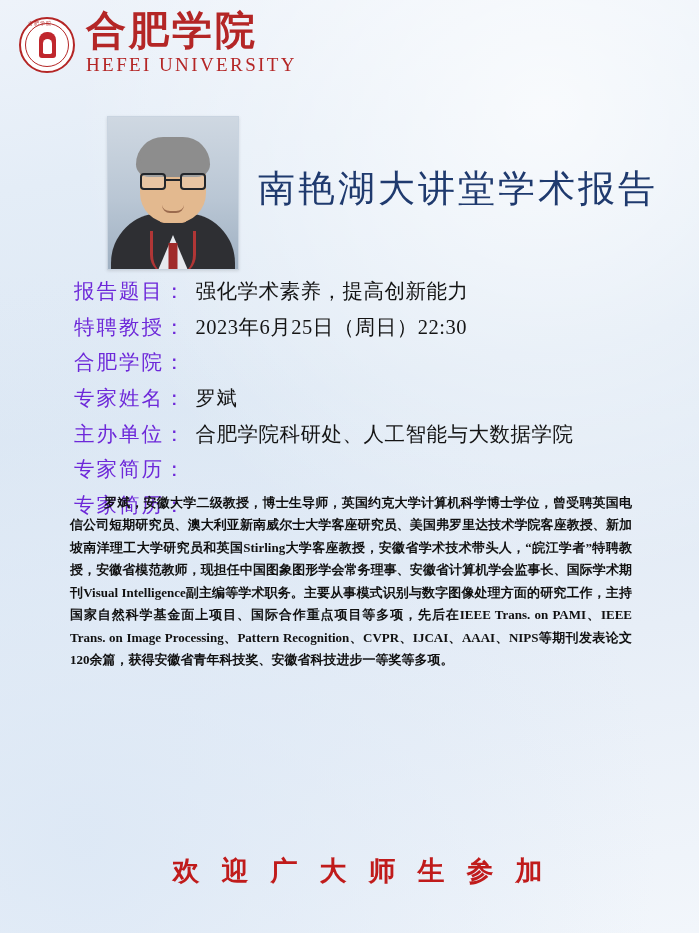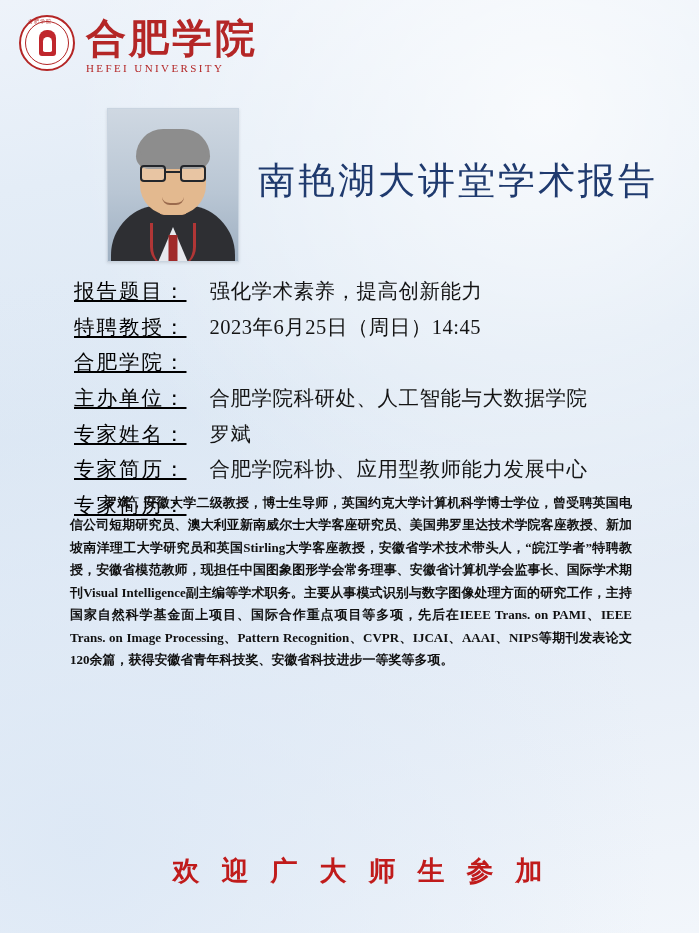--- a/index.html
+++ b/index.html
@@ -104,31 +104,31 @@
   }
   .logo-cn {
     font-size: 40px;
     font-weight: bold;
     color: #b42626;
     line-height: 1.05;
     letter-spacing: 3px;
     font-family: "Liberation Serif", serif;
   }
   .logo-en {
-    font-size: 11px;
+    font-size: 19px;
     color: #b42626;
     letter-spacing: 2.4px;
     font-family: "Liberation Serif", serif;
     margin-top: 2px;
   }
 
   
   .hero {
     position: absolute;
-    top: 108px;
+    top: 116px;
     left: 0;
     width: 579px;
     height: 150px;
   }
   .portrait-frame {
     position: absolute;
     left: 107px;
     top: 0;
     width: 130px;
     height: 152px;
@@ -284,27 +284,26 @@
   .field-row {
     display: flex;
     align-items: baseline;
     margin-bottom: 8px;
     font-size: 20.5px;
     color: #1b1b1b;
     line-height: 1.35;
   }
   .field-label {
     flex: 0 0 auto;
-    color: #000000;
+    color: #6d28d9;
     letter-spacing: 2px;
     white-space: nowrap;
-    text-decoration: underline;
   }
   .field-value {
-    margin-left: 23px;
+    margin-left: 9px;
     color: #141414;
     letter-spacing: 0.5px;
   }
   .field-row.bio-head {
     margin-bottom: 14px;
   }
 
   
   .bio {
     position: absolute;
@@ -378,36 +377,35 @@
     <div class="hero-title">南艳湖大讲堂学术报告</div>
   </div>
 
   <div class="fields">
     <div class="field-row">
       <span class="field-label">报告题目：</span>
       <span class="field-value">强化学术素养，提高创新能力</span>
     </div>
     <div class="field-row">
       <span class="field-label">特聘教授：</span>
-      <span class="field-value">2023年6月25日（周日）14:45</span>
+      <span class="field-value">2023年6月25日（周日）22:30</span>
     </div>
     <div class="field-row">
       <span class="field-label">合肥学院：</span>
+    </div>
+    <div class="field-row">
+      <span class="field-label">专家姓名：</span>
+      <span class="field-value">罗斌</span>
     </div>
     <div class="field-row">
       <span class="field-label">主办单位：</span>
       <span class="field-value">合肥学院科研处、人工智能与大数据学院</span>
     </div>
     <div class="field-row">
-      <span class="field-label">专家姓名：</span>
-      <span class="field-value">罗斌</span>
-    </div>
-    <div class="field-row">
       <span class="field-label">专家简历：</span>
-      <span class="field-value">合肥学院科协、应用型教师能力发展中心</span>
     </div>
     <div class="field-row bio-head">
       <span class="field-label">专家简历：</span>
       <span class="field-value"></span>
     </div>
   </div>
 
   <div class="bio">罗斌，安徽大学二级教授，博士生导师，英国约克大学计算机科学博士学位，曾受聘英国电信公司短期研究员、澳大利亚新南威尔士大学客座研究员、美国弗罗里达技术学院客座教授、新加坡南洋理工大学研究员和英国Stirling大学客座教授，安徽省学术技术带头人，“皖江学者”特聘教授，安徽省模范教师，现担任中国图象图形学会常务理事、安徽省计算机学会监事长、国际学术期刊Visual Intelligence副主编等学术职务。主要从事模式识别与数字图像处理方面的研究工作，主持国家自然科学基金面上项目、国际合作重点项目等多项，先后在IEEE Trans. on PAMI、IEEE Trans. on Image Processing、Pattern Recognition、CVPR、IJCAI、AAAI、NIPS等期刊发表论文120余篇，获得安徽省青年科技奖、安徽省科技进步一等奖等多项。</div>
 
   <div class="footer">欢迎广大师生参加</div>

